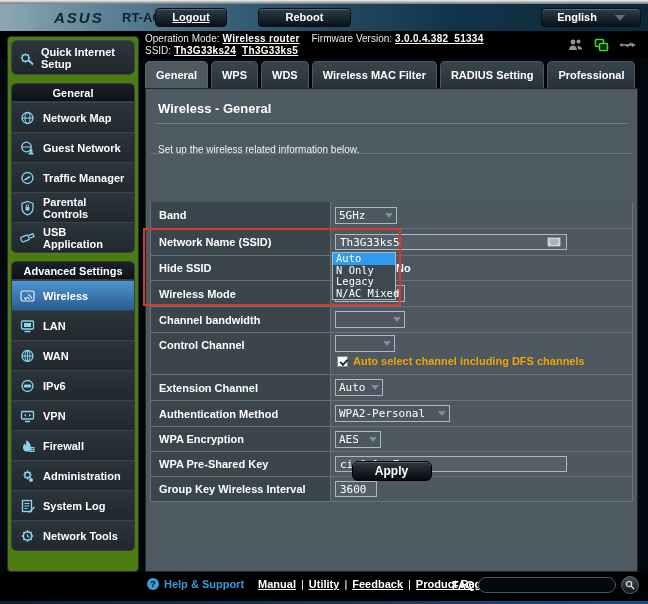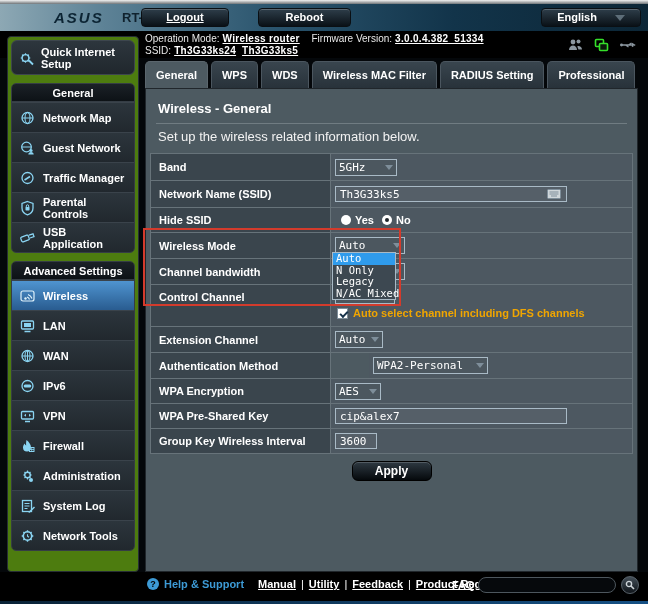--- a/index.html
+++ b/index.html
@@ -51,21 +51,21 @@
   .tab{ padding:0 10px; line-height:26px; font-size:11px; font-weight:bold; color:#fff;
         background:linear-gradient(#39454e,#28323a); border:1px solid #4b565f; border-bottom:none;
         border-radius:5px 5px 0 0; cursor:pointer; }
   .tab.active{ background:#4d5a61; border-color:#5b666d; }
 
   
   .panel{ position:absolute; left:145px; top:88px; width:493px; height:484px; background:#4d5a61;
           border:1px solid #20262b; }
   .ptitle{ position:absolute; left:12px; top:12px; font-size:13px; font-weight:bold; }
   .psep{ position:absolute; left:10px; right:10px; top:34px; height:1px; background:#707c82; }
-  .pdesc{ position:absolute; left:12px; top:40px; font-size:13px; color:#f2f2f2; }
+  .pdesc{ position:absolute; left:12px; top:55px; font-size:10px; color:#f2f2f2; }
 
   .ftable{ position:absolute; left:4px; top:64px; width:483px; border-top:1px solid #67737a; }
   .r{ display:flex; border:1px solid #67737a; border-top:none; }
   .lb{ width:180px; flex:none; background:#3a454d; border-right:1px solid #67737a;
        display:flex; align-items:center; padding:0 8px; font-size:11px; font-weight:bold; }
   .vl{ flex:1; background:#4d5861; display:flex; align-items:center; padding:0 2px; position:relative; }
   .mono{ font-family:"DejaVu Sans Mono",monospace; }
 
   .sel{ display:inline-flex; align-items:center; height:17px; margin-left:2px; padding:0 3px;
         background:#4c575f; border:1px solid #a9bac6; color:#fff; font-size:11px; cursor:pointer; }
@@ -120,21 +120,21 @@
 </style>
 </head>
 <body>
 
 <div class="root">
 
   <div class="topstrip"></div>
   <div class="topbar">
     <span class="brand">ASUS</span>
     <span class="model">RT-AC85P</span>
-    <div class="pillbtn" style="left:141px;width:88px;text-decoration:underline;">Logout</div>
+    <div class="pillbtn" style="left:155px;width:72px;text-decoration:underline;">Logout</div>
     <div class="pillbtn" style="left:258px;width:93px;">Reboot</div>
     <div class="pillbtn lang" style="left:541px;width:100px;">
       <span>English</span>
       <span class="carett"></span>
     </div>
   </div>
 
   <div class="hdr">
     <div class="hline" style="top:2px;">
       <span>Operation Mode:</span><b>Wireless router</b>
@@ -299,21 +299,21 @@
     <div class="tab">Professional</div>
   </div>
 
   <div class="panel">
     <div class="ptitle">Wireless - General</div>
     <div class="psep"></div>
     <div class="pdesc">Set up the wireless related information below.</div>
 
     <div class="ftable">
 
-      <div class="r" style="height:27px;">
+      <div class="r" style="height:27px;margin-top:48px;">
         <div class="lb">Band</div>
         <div class="vl">
           <div class="sel mono" style="width:62px;">
             <span>5GHz</span>
             <span class="sc"></span>
           </div>
         </div>
       </div>
 
       <div class="r" style="height:27px;">
@@ -372,21 +372,21 @@
       <div class="r" style="height:26px;">
         <div class="lb">Extension Channel</div>
         <div class="vl">
           <div class="sel mono" style="width:48px;">
             <span>Auto</span>
             <span class="sc"></span>
           </div>
         </div>
       </div>
 
-      <div class="r" style="height:26px;gap:38px;">
+      <div class="r" style="height:26px;">
         <div class="lb">Authentication Method</div>
         <div class="vl">
           <div class="sel mono" style="width:115px;">
             <span>WPA2-Personal</span>
             <span class="sc"></span>
           </div>
         </div>
       </div>
 
       <div class="r" style="height:25px;">

